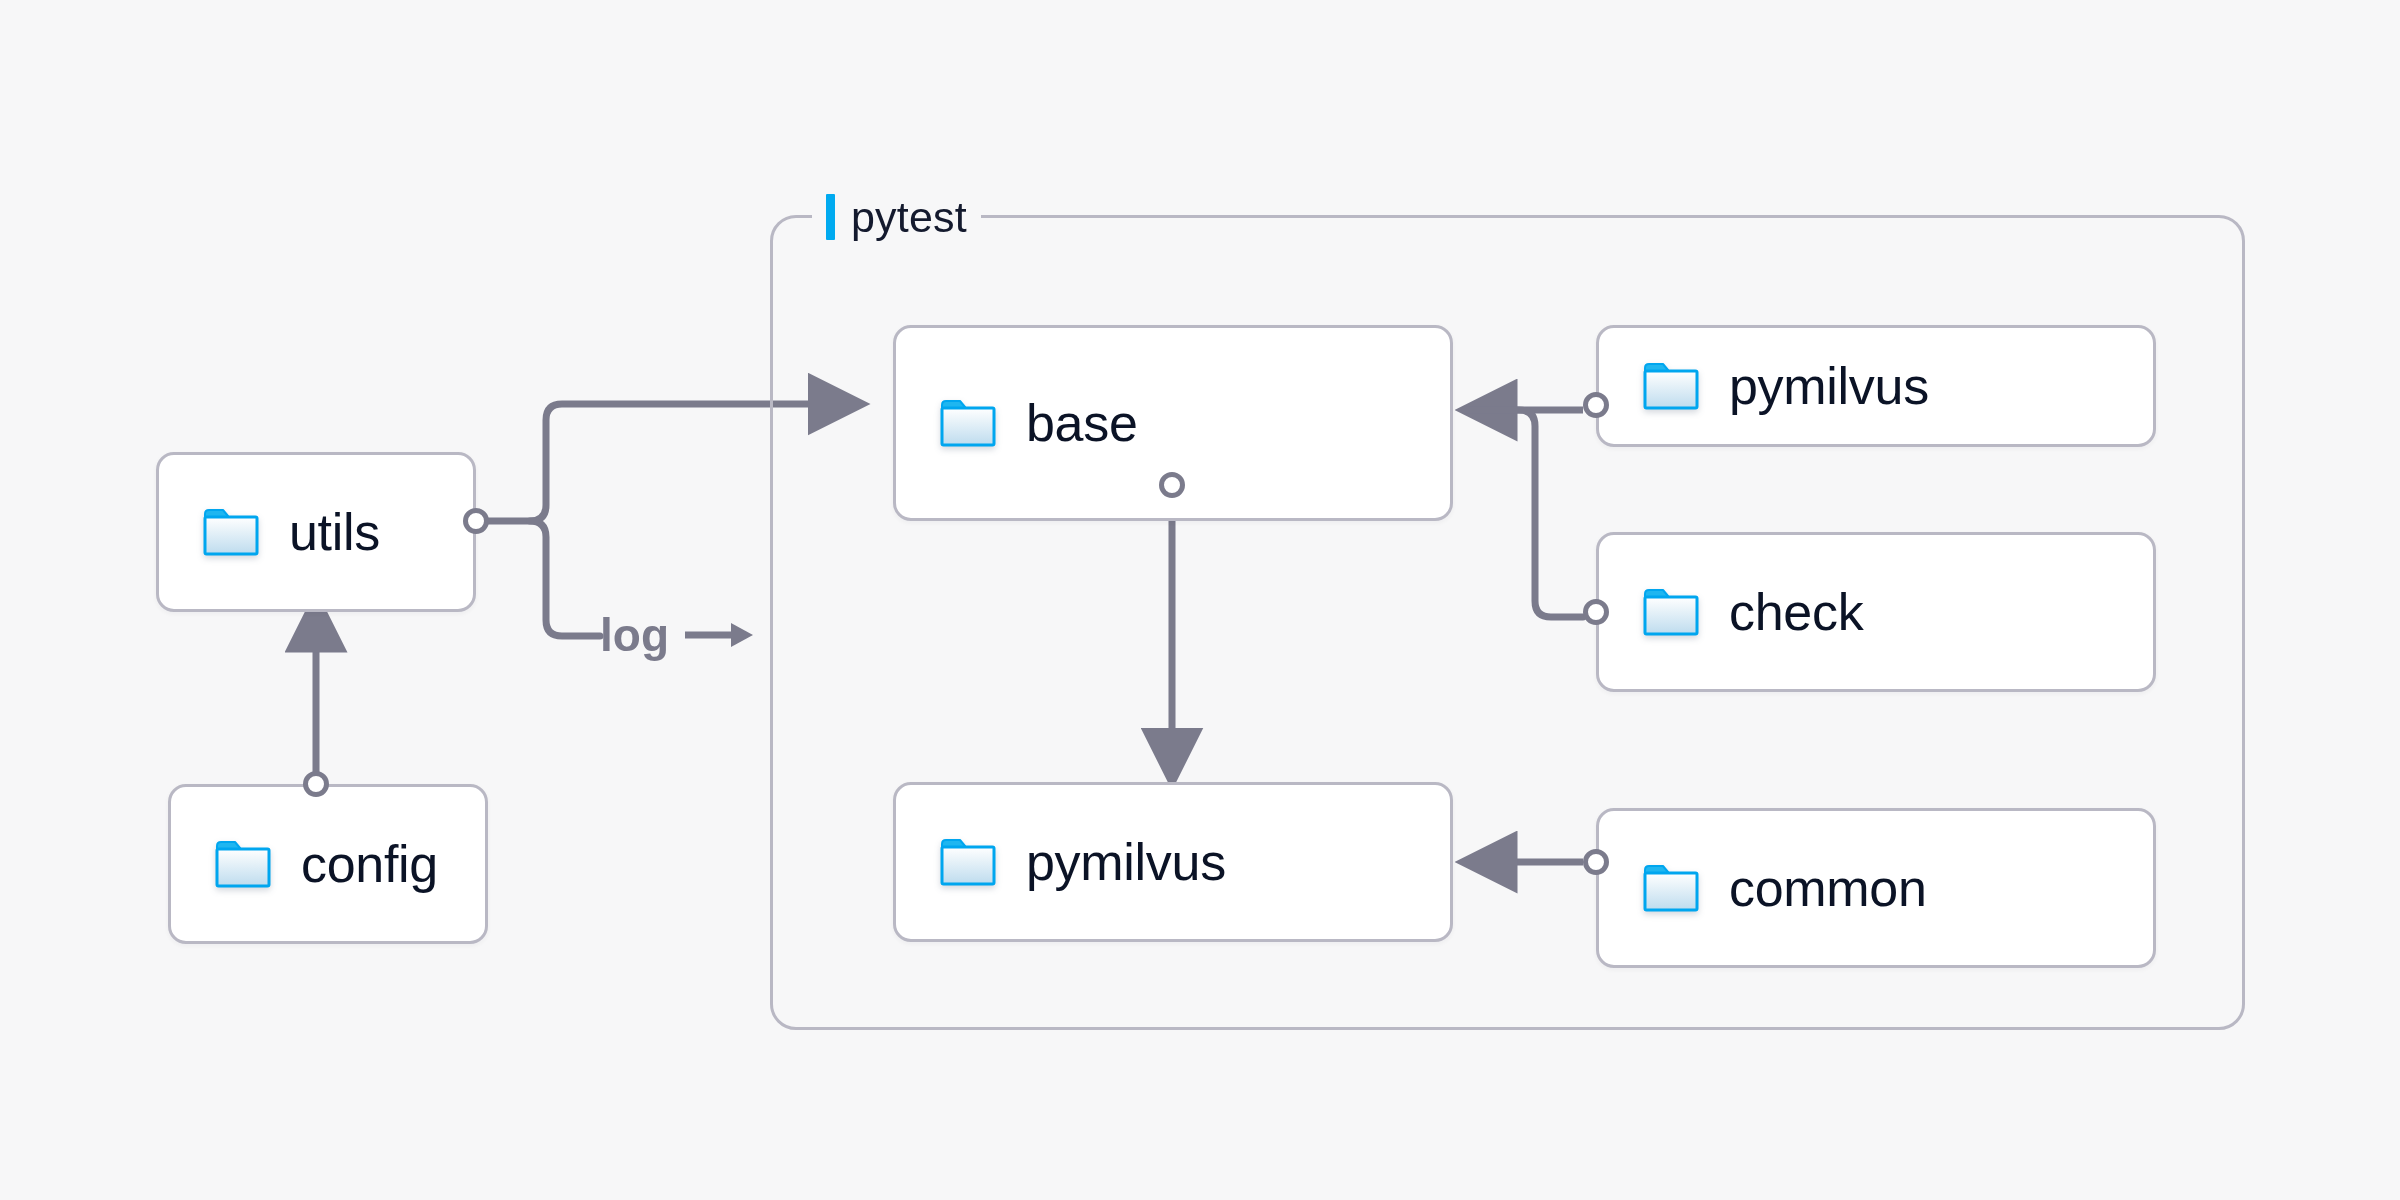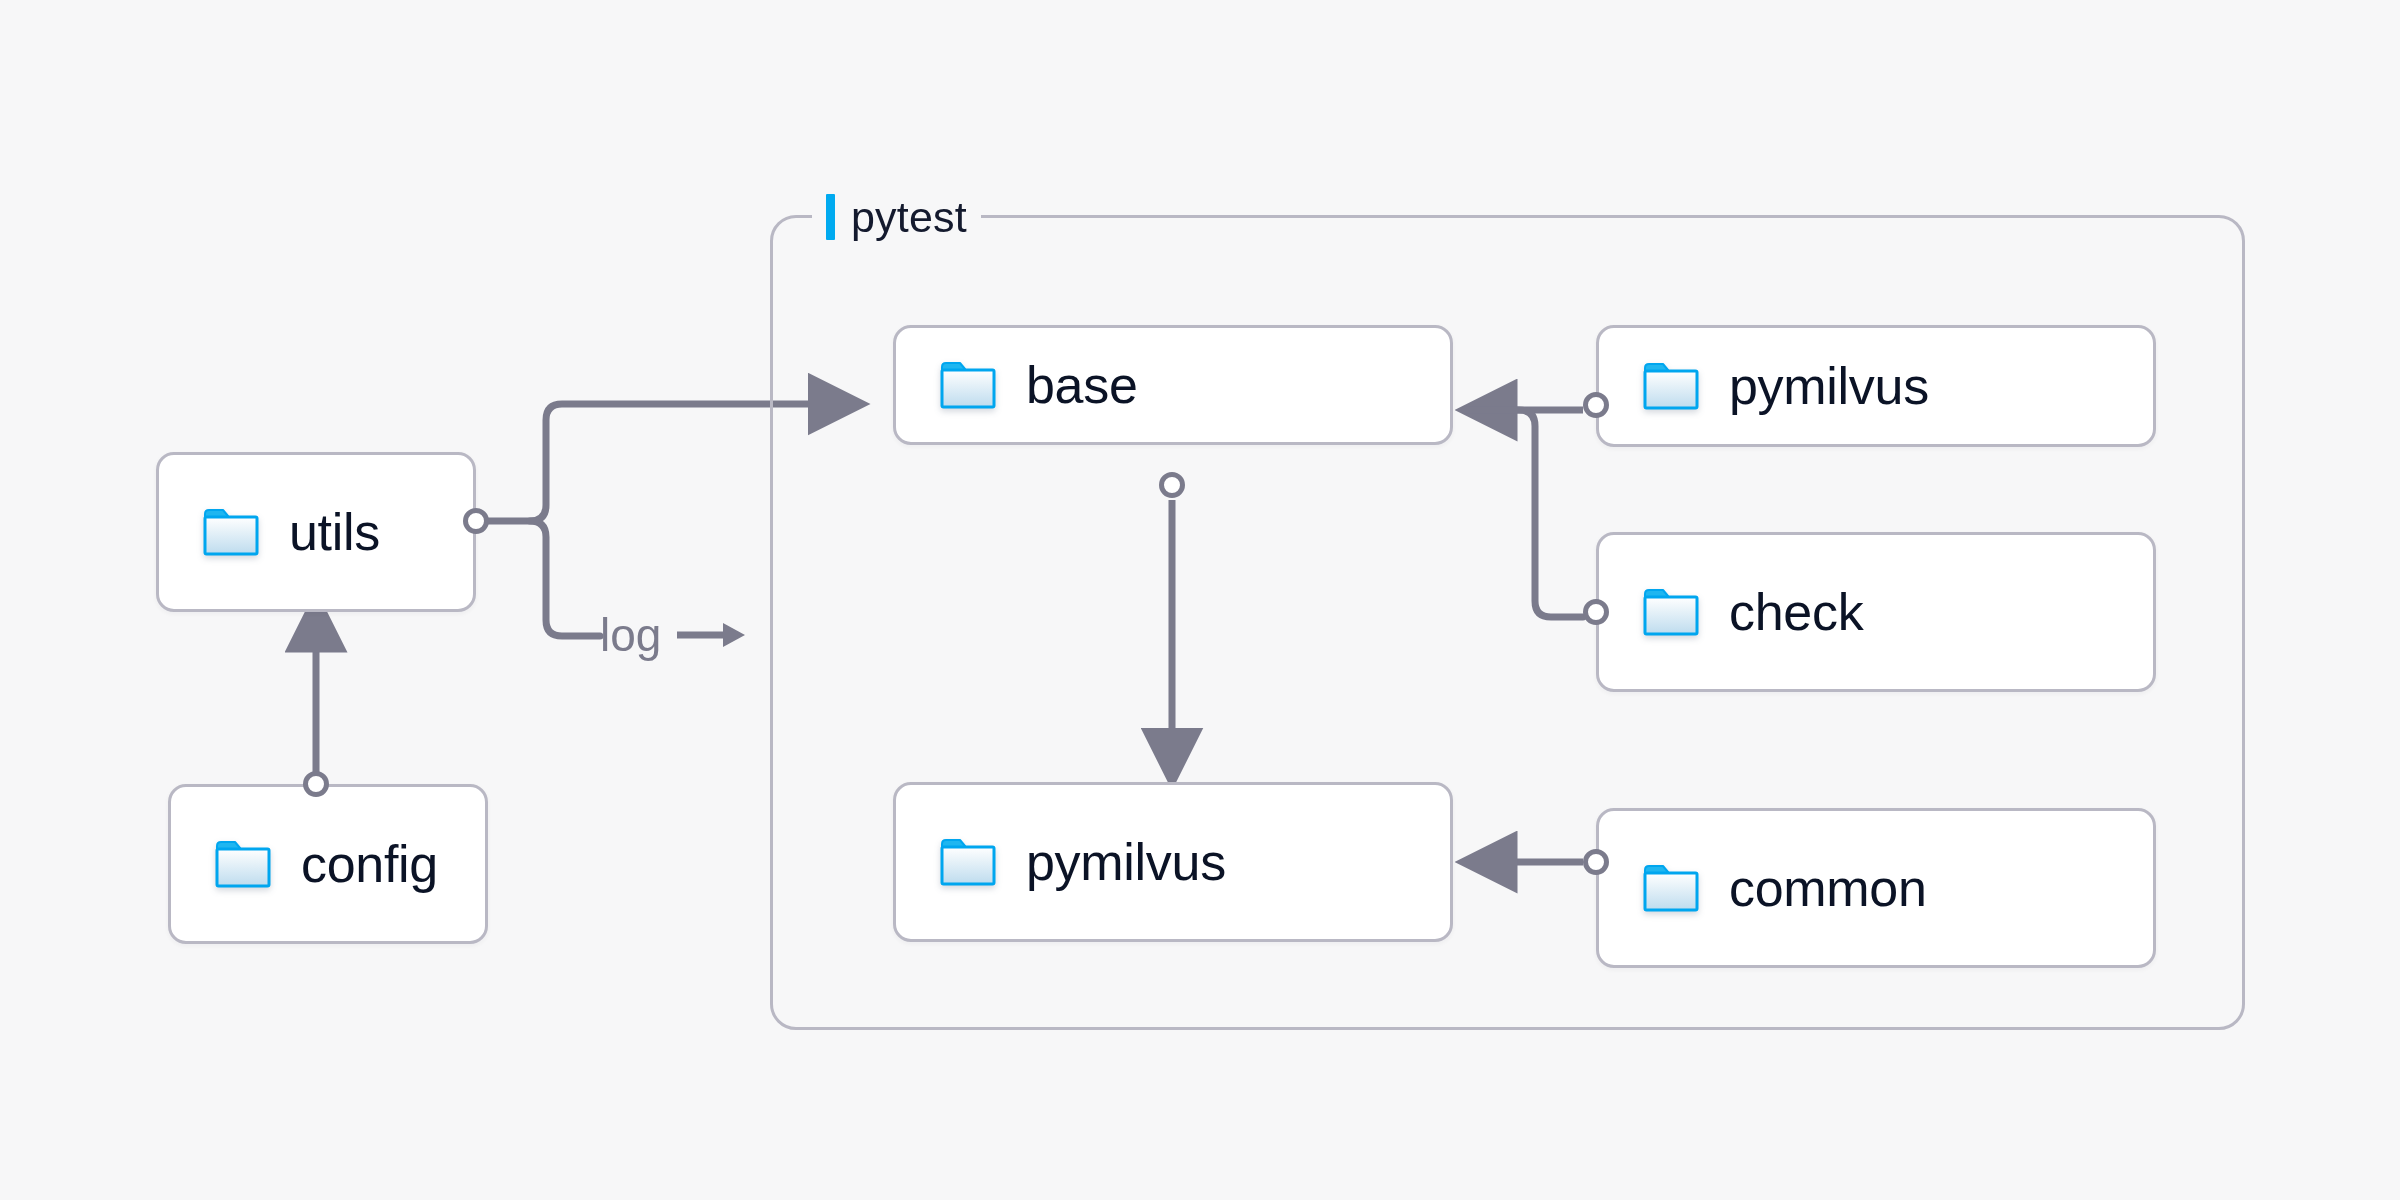--- a/index.html
+++ b/index.html
@@ -149,21 +149,21 @@
     <path d="M 1583 862 L 1465 862" fill="none" stroke="#7b7b8c" stroke-width="7" marker-end="url(#arrow)"></path>
   </svg>
 
   <div class="group-box" style="left:770px; top:215px; width:1475px; height:815px;"></div>
 
   <div class="group-label" style="left:812px; top:190px;">
     <span class="group-label-bar"></span>
     <span class="group-label-text">pytest</span>
   </div>
 
-  <div class="edge-label" style="left:600px; top:612px;">
+  <div class="edge-label" style="left:600px; top:612px;font-weight:bold;">
     <span>log</span>
     <svg class="edge-label-arrow" width="72" height="32" viewBox="0 0 72 32">
       <path d="M 2 16 L 56 16" stroke="#7b7b8c" stroke-width="7" fill="none"></path>
       <path d="M 48 4 L 70 16 L 48 28 z" fill="#7b7b8c"></path>
     </svg>
   </div>
 
   <div class="node" style="left:156px; top:452px; width:320px; height:160px;">
     <div class="node-inner">
       <svg class="folder-icon" viewBox="0 0 56 48">
@@ -179,21 +179,21 @@
     <div class="node-inner">
       <svg class="folder-icon" viewBox="0 0 56 48">
         <path d="M2 10 L2 6 Q2 2 6 2 L20 2 L25 8 L22 10 Z" fill="#1fb6f0" stroke="#00a6ef" stroke-width="2" stroke-linejoin="round"></path>
         <rect x="2" y="9" width="52" height="37" rx="1.5" fill="url(#folderGrad)" stroke="#00a6ef" stroke-width="3"></rect>
       </svg>
       <span class="node-label">config</span>
     </div>
   </div>
   <div class="port" style="left:303px; top:771px;"></div>
 
-  <div class="node" style="left:893px; top:325px; width:560px; height:120px;">
+  <div class="node" style="left:893px; top:325px; width:560px; height:196px;">
     <div class="node-inner">
       <svg class="folder-icon" viewBox="0 0 56 48">
         <path d="M2 10 L2 6 Q2 2 6 2 L20 2 L25 8 L22 10 Z" fill="#1fb6f0" stroke="#00a6ef" stroke-width="2" stroke-linejoin="round"></path>
         <rect x="2" y="9" width="52" height="37" rx="1.5" fill="url(#folderGrad)" stroke="#00a6ef" stroke-width="3"></rect>
       </svg>
       <span class="node-label">base</span>
     </div>
   </div>
   <div class="port" style="left:1159px; top:472px;"></div>
 

